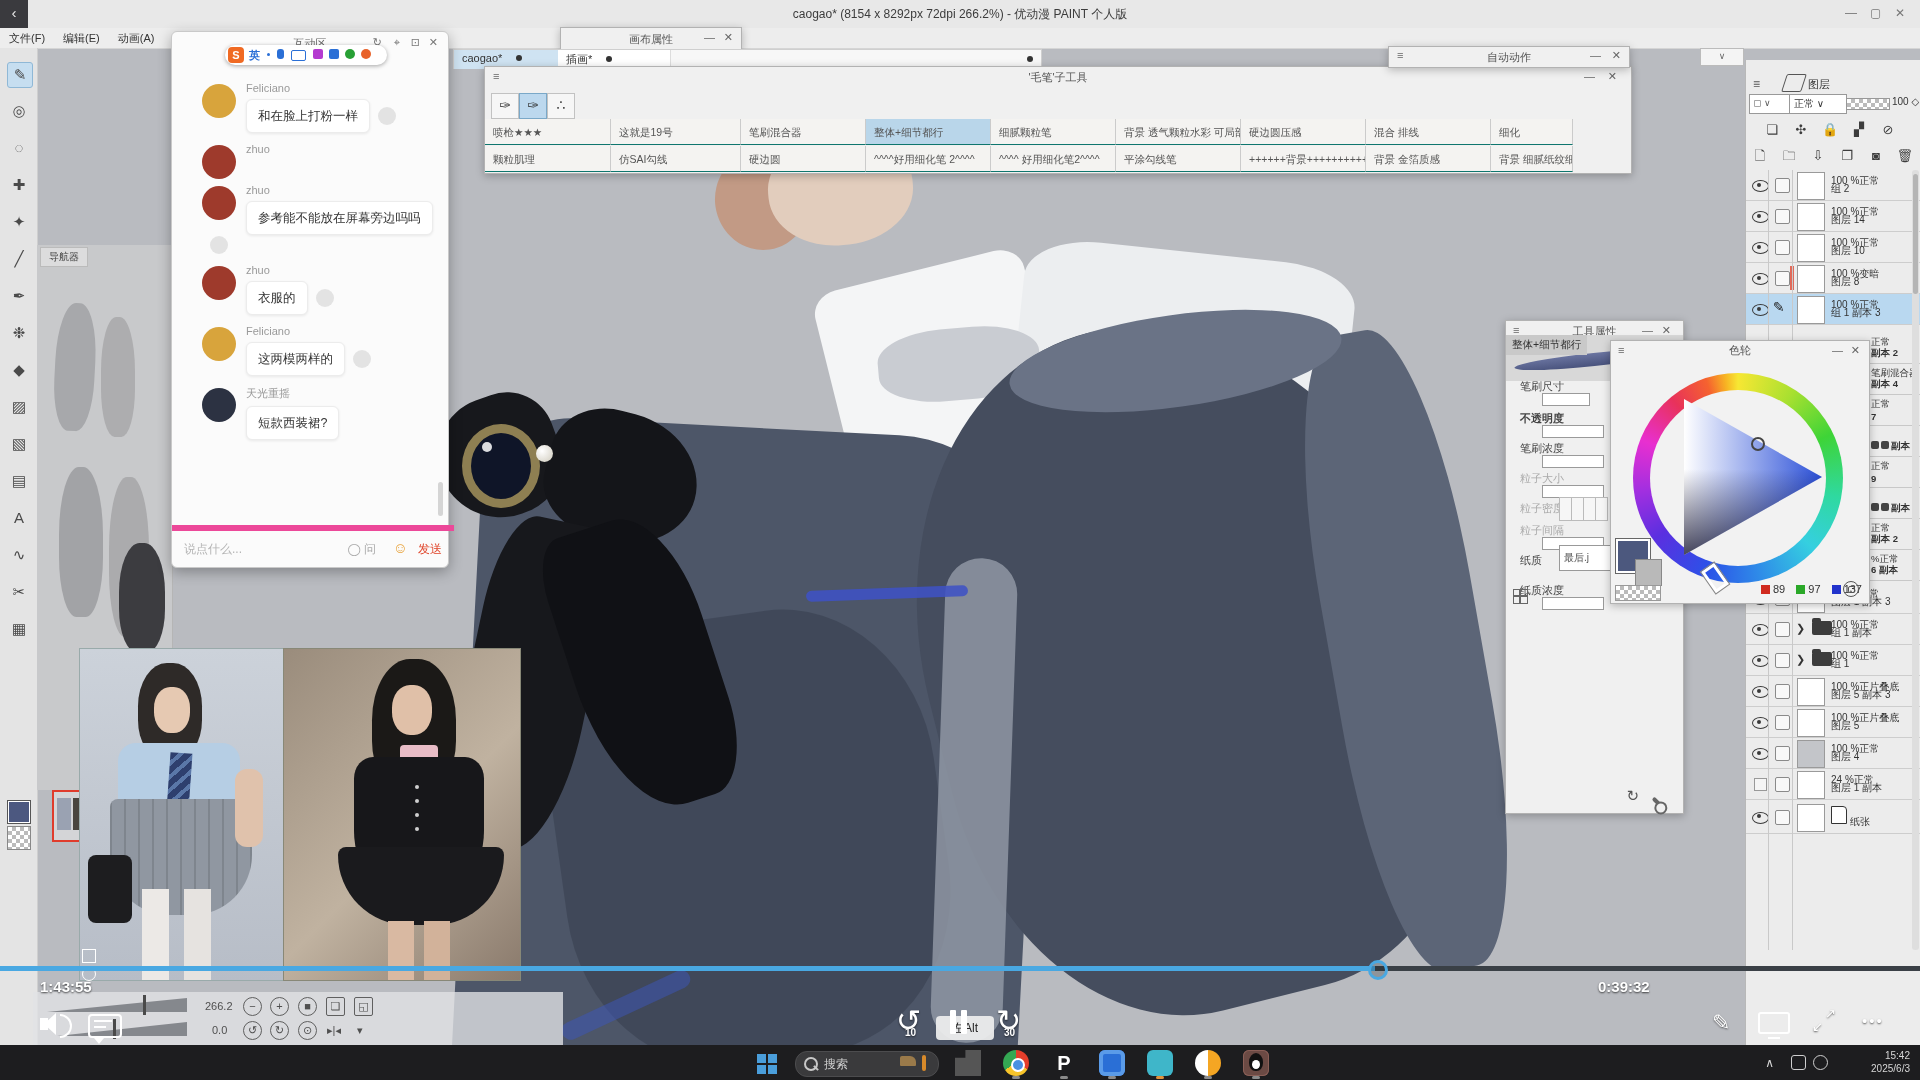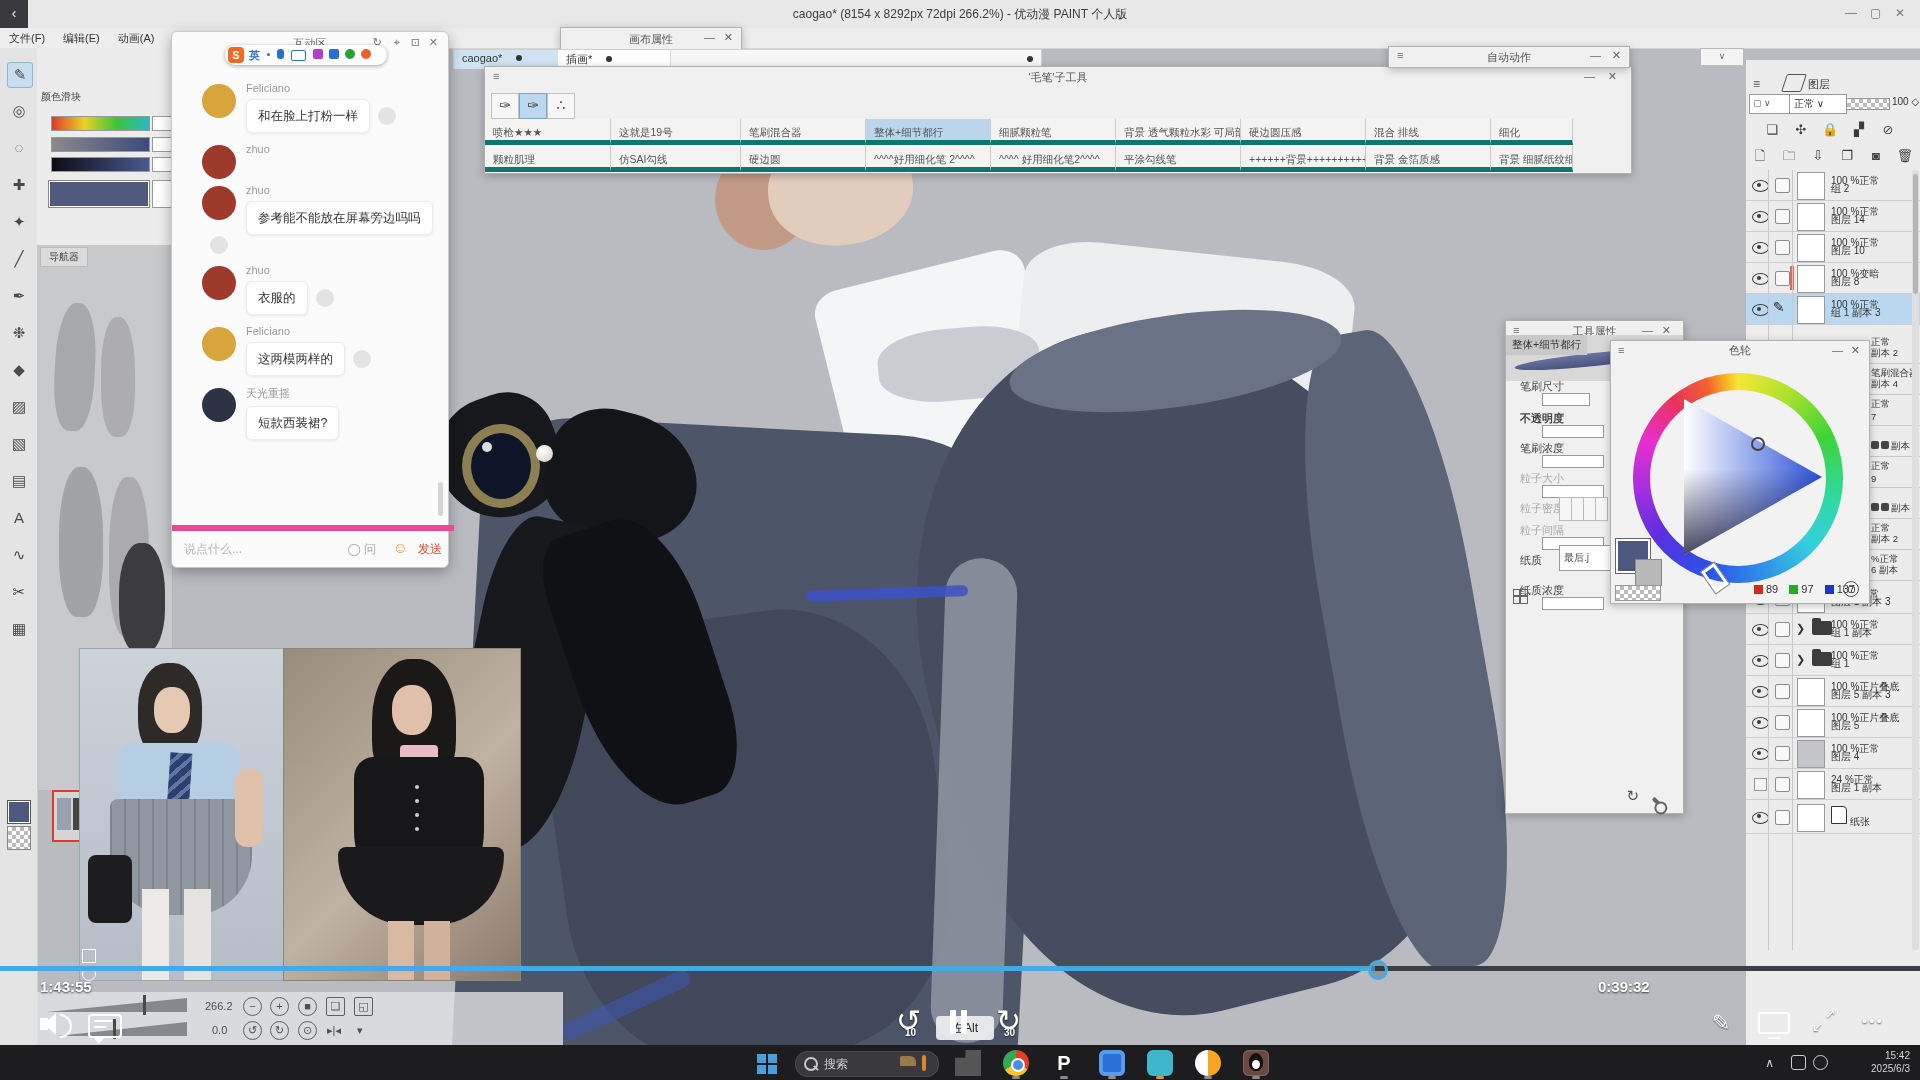--- a/index.html
+++ b/index.html
@@ -34,21 +34,21 @@
   .win-title{font-size:11px;color:#555;text-align:center;}
   .wt-ic{position:absolute;top:3px;font-size:11px;color:#666;}
   
   .tabstrip{left:453px;top:49px;width:587px;height:18px;background:#f7f7f7;border:1px solid #cfcfcf;}
   .ctab{position:absolute;top:0;height:17px;font-size:11px;color:#333;padding:2px 8px 0 8px;}
   .dot{display:inline-block;width:6px;height:6px;border-radius:50%;background:#333;margin-left:14px;vertical-align:1px;}
   
   .subtool{left:484px;top:66px;width:1146px;height:106px;}
   .st-btn{position:absolute;top:26px;width:26px;height:24px;border:1px solid #c2c2c2;background:#f6f6f6;text-align:center;line-height:23px;font-size:14px;color:#333;}
   .st-table{position:absolute;left:0px;top:52px;height:54px;}
-  .st-cell{position:absolute;height:26px;border-right:1px solid #cbcbcb;border-bottom:5px solid #0f766e;font-size:10.5px;color:#555;padding:7px 0 0 8px;box-sizing:border-box;background:#f4f3f1;white-space:nowrap;overflow:hidden;}
+  .st-cell{position:absolute;height:26px;border-right:1px solid #cbcbcb;border-bottom:1px solid #0f766e;font-size:10.5px;color:#555;padding:7px 0 0 8px;box-sizing:border-box;background:#f4f3f1;white-space:nowrap;overflow:hidden;}
   .st-cell.sel{background:#b9d6ea;}
   
   .tpwin{left:1505px;top:320px;width:177px;height:492px;}
   .tp-label{position:absolute;left:14px;font-size:11px;color:#444;}
   .tp-label.dis{color:#aaa;}
   .tp-input{position:absolute;left:36px;width:60px;height:11px;background:#fff;border:1px solid #9a9a9a;}
   
   .cwwin{left:1610px;top:340px;width:258px;height:262px;background:#f2f2f2;}
   .ring{position:absolute;left:22px;top:32px;width:210px;height:210px;border-radius:50%;
     background:conic-gradient(#f7e733,#a8e030 9%,#3ed437 18%,#2fd9a0 28%,#35cfe0 37%,#2f8fe8 46%,#2b52e8 55%,#5b2fe0 65%,#a32fe0 73%,#e82fd0 81%,#e8325a 89%,#f5622f 95%,#f7b423 98%,#f7e733);}
@@ -63,21 +63,21 @@
   .lay-row.sel{background:#b9d8f0;}
   .eye{position:absolute;left:6px;top:50%;margin-top:-5px;width:15px;height:10px;border:1.5px solid #3a3a3a;border-radius:50%;}
   .eye:after{content:"";position:absolute;left:4px;top:1.5px;width:4px;height:4px;border-radius:50%;background:#3a3a3a;}
   .chk{position:absolute;left:29px;top:50%;margin-top:-7px;width:13px;height:13px;border:1px solid #8a8a8a;background:#f8f8f8;border-radius:2px;}
   .lthumb{position:absolute;left:51px;top:50%;margin-top:-13px;width:26px;height:26px;border:1px solid #9a9a9a;background:#fff;}
   .lop{position:absolute;left:85px;top:4px;font-size:10px;color:#333;white-space:nowrap;}
   .lname{position:absolute;left:85px;bottom:4px;font-size:10px;color:#333;white-space:nowrap;}
   .vline{position:absolute;top:0;width:1px;background:#c9c9c9;}
   .sliver{position:absolute;left:123px;width:52px;border-bottom:1px solid #c8c8c8;background:#ececec;overflow:hidden;}
   .sliver .a{position:absolute;left:2px;top:3px;font-size:9.5px;color:#333;white-space:nowrap;}
-  .sliver .b{position:absolute;left:2px;bottom:3px;font-size:9.5px;color:#333;white-space:nowrap;}
+  .sliver .b{position:absolute;left:2px;bottom:3px;font-size:9.5px;color:#333;white-space:nowrap;font-weight:bold;}
   .mini-ic{display:inline-block;width:8px;height:8px;background:#444;border-radius:2px;margin-right:2px;}
   .folder-ic{position:absolute;left:66px;top:50%;margin-top:-8px;width:20px;height:14px;background:#3c3c3c;border-radius:2px;}
   .folder-ic:before{content:"";position:absolute;left:0;top:-3px;width:9px;height:4px;background:#3c3c3c;border-radius:2px 2px 0 0;}
   .caret{position:absolute;left:50px;top:50%;margin-top:-7px;font-size:11px;color:#333;}
   
   .chatwin{left:171px;top:31px;width:276px;height:535px;background:#fbfbfb;border:1px solid #c9c9c9;border-radius:6px;box-shadow:0 4px 14px rgba(0,0,0,.3);}
   .chat-head{position:absolute;left:0;top:0;width:100%;height:22px;}
   .chat-title{text-align:center;font-size:11px;color:#666;line-height:22px;}
   .chat-hic{position:absolute;top:4px;font-size:11px;color:#777;}
   .msg{position:relative;margin:10px 10px 0 10px;}
@@ -165,31 +165,20 @@
       <div class="tool-ic" style="top: 384px;">▧</div>
       <div class="tool-ic" style="top: 421px;">▤</div>
       <div class="tool-ic" style="top: 458px;">A</div>
       <div class="tool-ic" style="top: 495px;">∿</div>
       <div class="tool-ic" style="top: 532px;">✂</div>
       <div class="tool-ic" style="top: 569px;">▦</div>
       <div class="abs swatch-main" style="top: 752px;"></div>
       <div class="abs checker" style="left: 7px; top: 778px; width: 22px; height: 22px; border: 1px solid rgb(136, 136, 136);"></div>
     </div>
 
-  <div class="abs csl-panel">
-    <div class="csl-tab">颜色滑块</div>
-    <div class="csl-bar" style="top:68px;background:linear-gradient(to right,#e03a2a,#e8d22a,#3cc43a,#2ab8c8);"></div>
-    <div class="csl-bar" style="top:89px;background:linear-gradient(to right,#8a8a8a,#3c4a7e);"></div>
-    <div class="csl-bar" style="top:109px;background:linear-gradient(to right,#0c0c14,#4a5a90);"></div>
-    <div class="csl-box" style="top:68px;"></div>
-    <div class="csl-box" style="top:89px;"></div>
-    <div class="csl-box" style="top:109px;"></div>
-    <div style="position:absolute;left:11px;top:132px;width:100px;height:26px;background:#505a7e;border:1px solid #888;box-shadow:inset 0 0 0 1px #fff;"></div>
-    <div style="position:absolute;left:115px;top:132px;width:20px;height:26px;background:#fff;border:1px solid #999;"></div>
-  </div>
 
   <div class="abs sketch-panel">
     <div style="position:absolute;left:3px;top:2px;padding:2px 8px;background:#dcdcdd;border:1px solid #bbb;font-size:10px;color:#444;">导航器</div>
     <div class="blob" style="left:18px;top:58px;width:40px;height:128px;background:#a7a8ab;transform:rotate(3deg);"></div>
     <div class="blob" style="left:64px;top:72px;width:34px;height:120px;background:#adadaf;"></div>
     <div class="blob" style="left:22px;top:222px;width:44px;height:150px;background:#a2a3a6;"></div>
     <div class="blob" style="left:72px;top:232px;width:40px;height:160px;background:#ababad;"></div>
     <div class="blob" style="left:82px;top:298px;width:46px;height:110px;background:#3c3c40;"></div>
   </div>
   <div class="abs thumbrow">
@@ -452,21 +441,21 @@
     <div class="win-title" style="line-height:18px;">色轮</div>
     <div class="wt-ic" style="right:26px;">—</div>
     <div class="wt-ic" style="right:9px;">✕</div>
     <div class="ring"></div>
     <div class="svtri"></div>
     <div style="position:absolute;left:140px;top:96px;width:10px;height:10px;border:2px solid #444;border-radius:50%;"></div>
     <div style="position:absolute;left:96px;top:224px;width:10px;height:20px;border:3px solid #fff;outline:1px solid #888;transform:rotate(-35deg);"></div>
     <div style="position:absolute;left:5px;top:198px;width:30px;height:30px;background:#4c587e;border:2px solid #fff;outline:1px solid #666;"></div>
     <div style="position:absolute;left:24px;top:218px;width:25px;height:25px;background:#b9b9b9;border:1px solid #888;"></div>
     <div class="checker" style="position:absolute;left:4px;top:244px;width:44px;height:14px;border:1px solid #999;"></div>
-    <div style="position:absolute;left:135px;bottom:8px;font-size:11px;color:#333;">
+    <div style="position:absolute;left:142px;bottom:8px;font-size:11px;color:#333;">
       <span class="rgbsq" style="background:#d02a1e;"></span><span>89</span>
       <span class="rgbsq" style="background:#2aa828;"></span><span>97</span>
       <span class="rgbsq" style="background:#2233cc;"></span><span>137</span>
     </div>
     <div style="position:absolute;right:10px;bottom:6px;width:14px;height:14px;border:1.5px solid #555;border-radius:50%;">
       <div style="position:absolute;left:3.5px;top:3.5px;width:7px;height:7px;border:1.5px solid #555;border-radius:2px;box-sizing:border-box;"></div>
     </div>
   </div>
 
   <div class="abs chatwin" style="z-index:50;">

